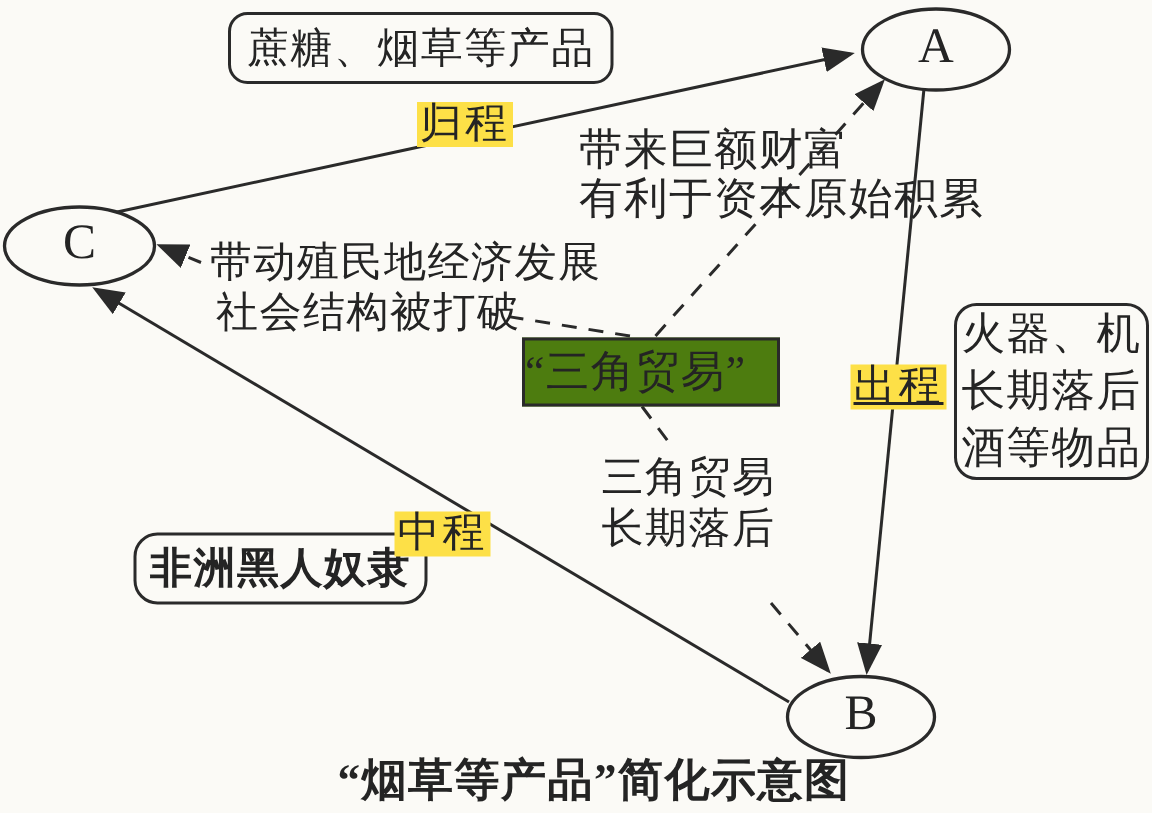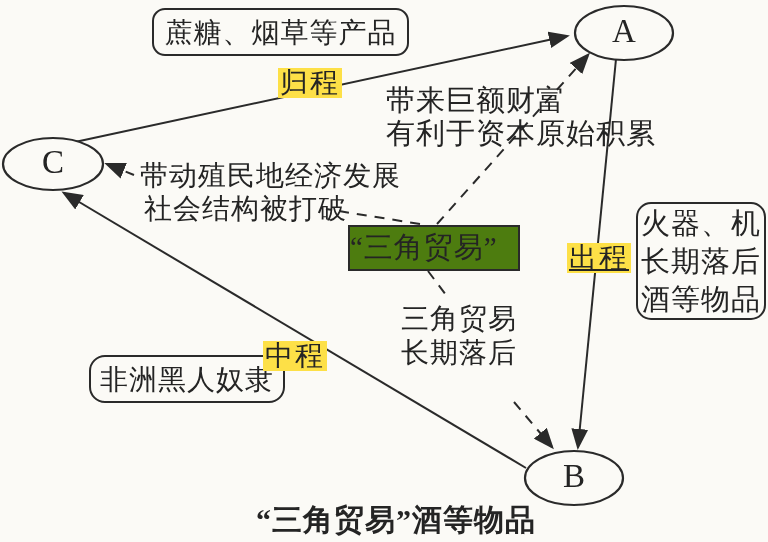--- a/index.html
+++ b/index.html
@@ -71,21 +71,21 @@
     <div class="goods-box" style="left:152px;top:8px;width:253px;height:44px;border-radius:13px;">
       <span class="line">蔗糖、烟草等产品</span>
     </div>
 
     <div class="goods-box" style="left:636px;top:202px;width:126px;height:114px;font-size:29px;line-height:38px;">
       <span class="line">火器、机</span>
       <span class="line">长期落后</span>
       <span class="line">酒等物品</span>
     </div>
 
-    <div class="goods-box" style="left:89px;top:355px;width:192px;height:44px;border-radius:16px;">
+    <div class="goods-box" style="left:89px;top:355px;width:192px;height:44px;border-radius:16px;font-weight:bold;">
       <span class="line">非洲黑人奴隶</span>
     </div>
 
     <div class="center-box" style="left:348px;top:225px;width:168px;height:42px;">
       <span>“三角贸易”</span>
     </div>
 
     <div class="route-label" style="left:278px;top:68px;">归程</div>
     <div class="route-label" style="left:567px;top:243px;text-decoration:underline;">出程</div>
     <div class="route-label" style="left:263px;top:305px;margin-top:36px;">中程</div>
@@ -98,16 +98,16 @@
     <div class="effect-text" style="left:140px;top:159px;font-family:Liberation Serif, serif;">
       <div class="line">带动殖民地经济发展</div>
       <div class="line" style="padding-left:4px;">社会结构被打破</div>
     </div>
 
     <div class="effect-text" style="left:401px;top:302px;line-height:34px;">
       <div class="line">三角贸易</div>
       <div class="line">长期落后</div>
     </div>
 
-    <div class="caption">“三角贸易”酒等物品</div>
+    <div class="caption">“烟草等产品”简化示意图</div>
 
   </div>
 </div>
 
 </body></html>

